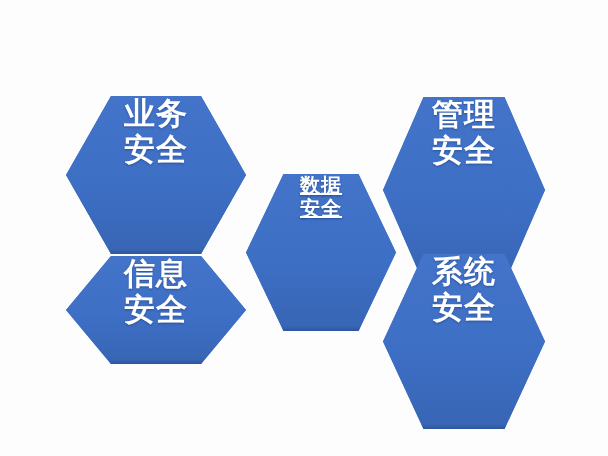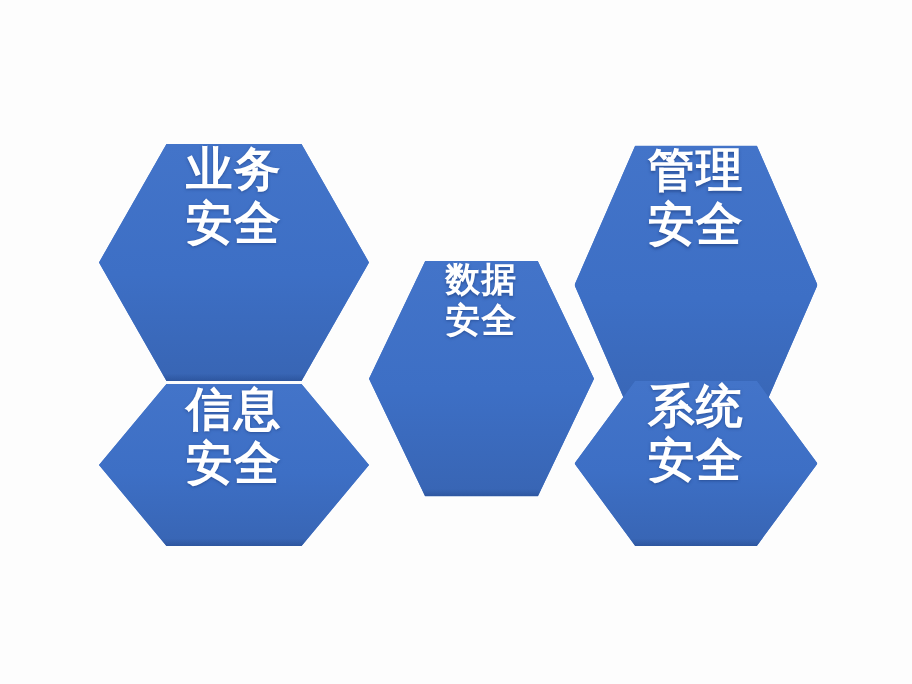--- a/index.html
+++ b/index.html
@@ -60,28 +60,28 @@
     text-shadow: 0 1px 2px rgba(25,55,115,0.55);
     white-space: nowrap;
   }
   .hex-label .ln { display: block; }
 
   
   .hex-tl { left: 66px;  top: 76px;  width: 180px; height: 158px; }
   .hex-bl { left: 66px;  top: 236px; width: 180px; height: 108px; }
   .hex-c  { left: 246px; top: 154px; width: 150px; height: 157px; }
   .hex-tr { left: 383px; top: 77px;  width: 162px; height: 186px; }
-  .hex-br { left: 383px; top: 234px; width: 162px; height: 110px; }
+  .hex-br { left: 383px; top: 234px; width: 162px; height: 175px; }
 
   .hex-tl .hex-label,
   .hex-bl .hex-label,
   .hex-tr .hex-label,
   .hex-br .hex-label { font-size: 31px; }
 
-  .hex-c .hex-label { font-size: 23px; }
+  .hex-c .hex-label { font-size: 20px; text-decoration: underline; }
 </style>
 </head>
 <body>
 
 <div id="canvas">
 
   <div class="hex hex-tl">
     <div class="hex-label">
       <span class="ln">业务</span>
       <span class="ln">安全</span>

